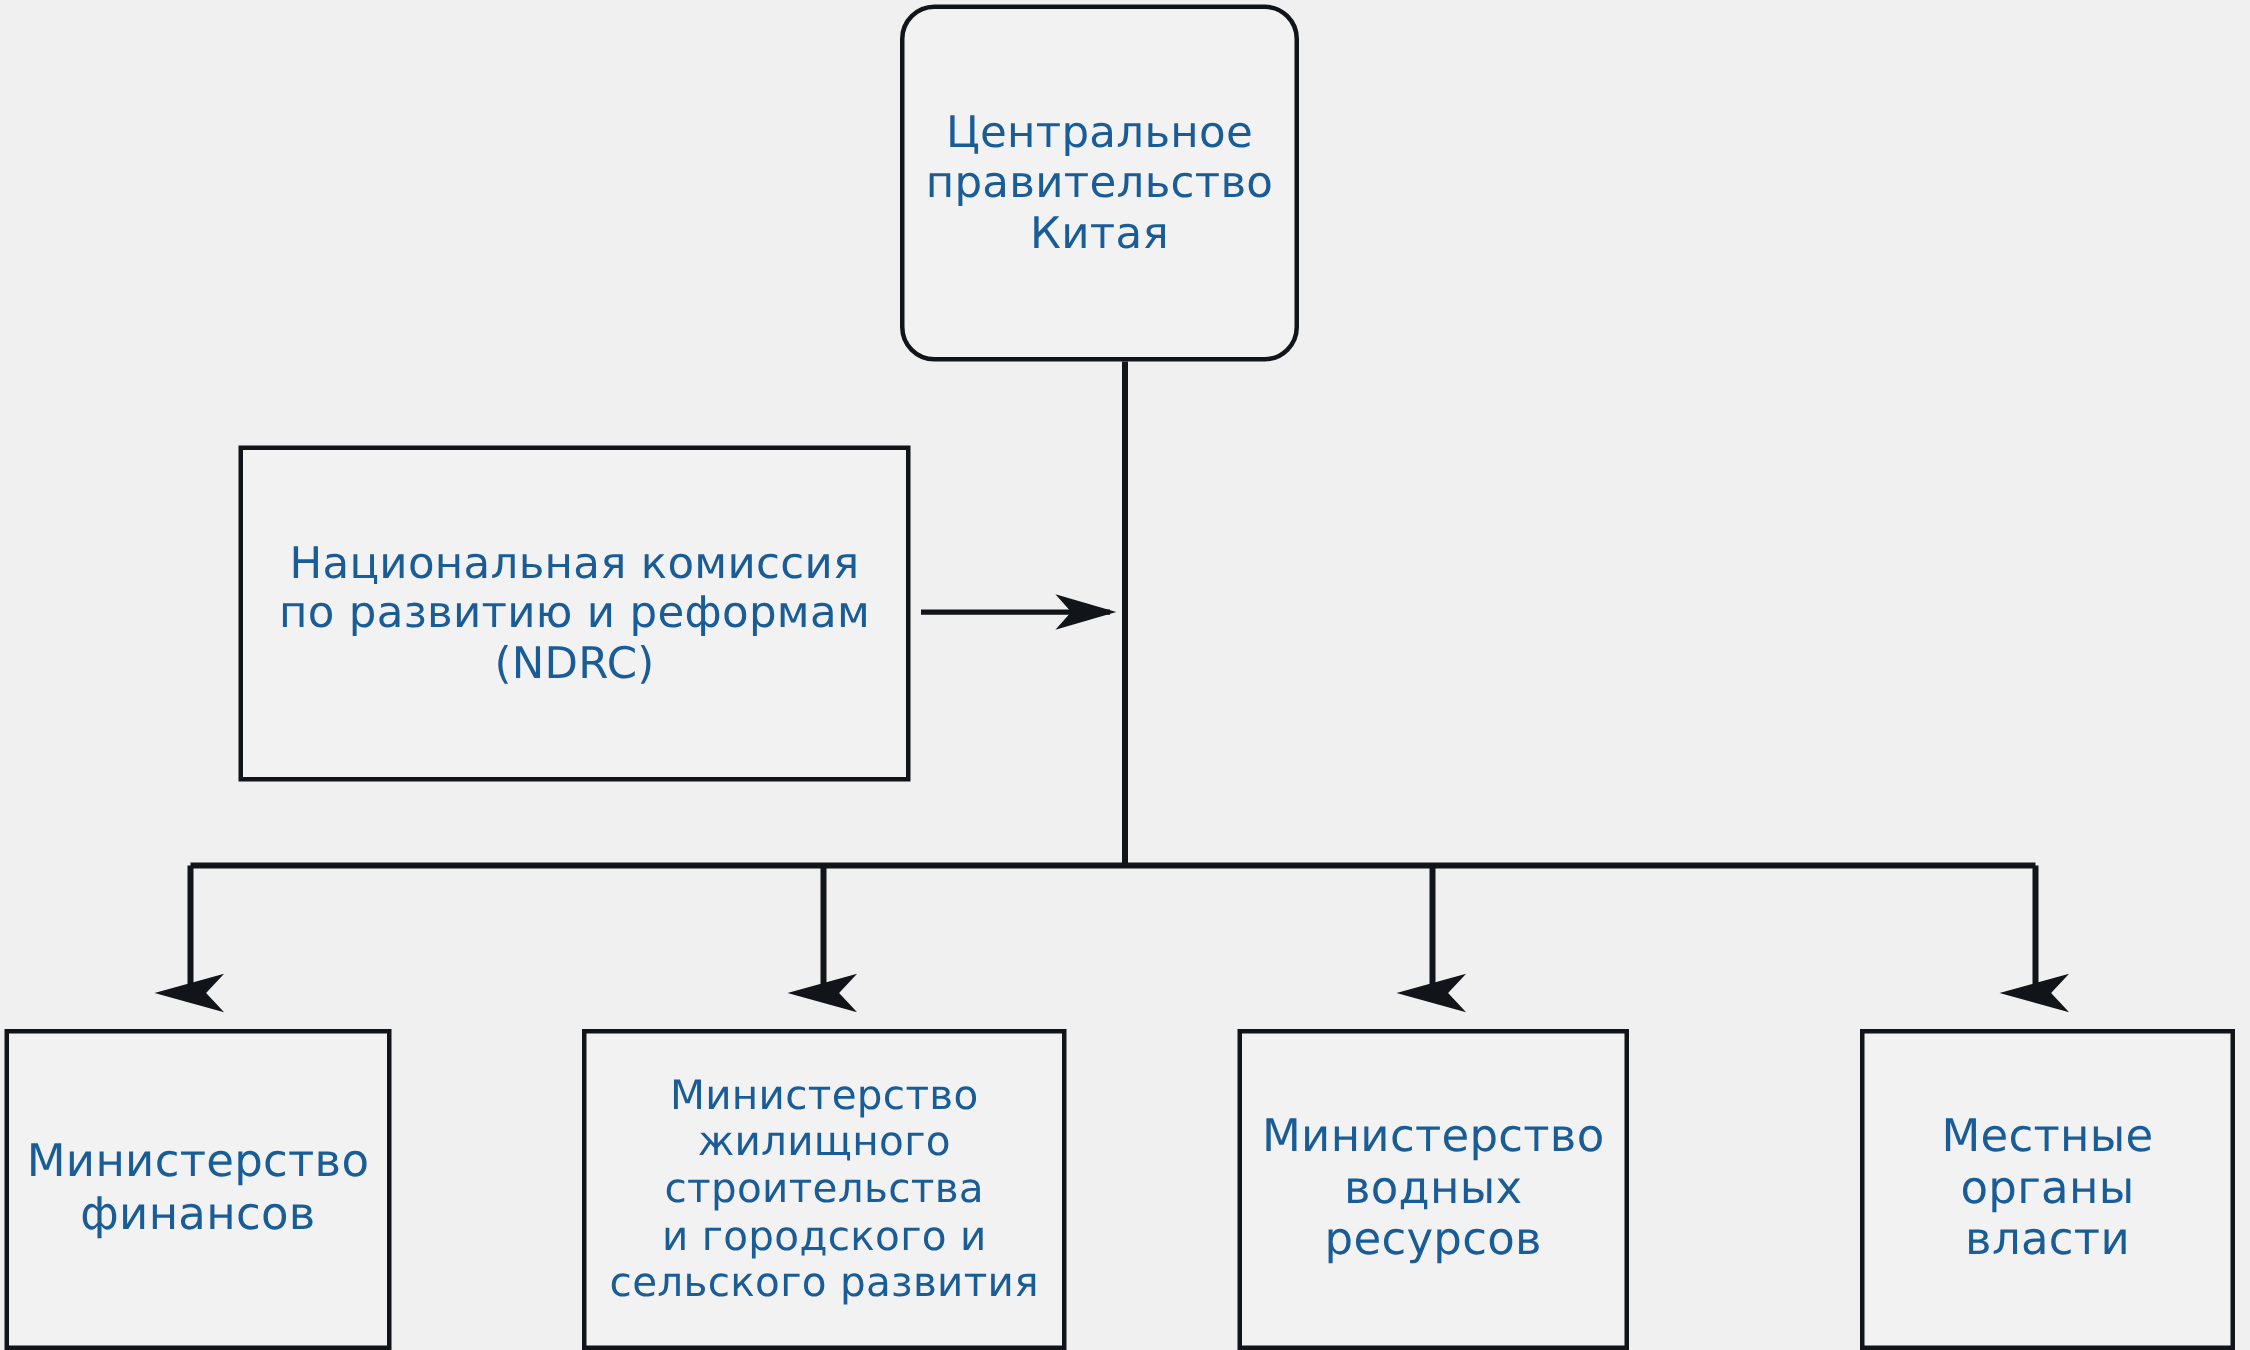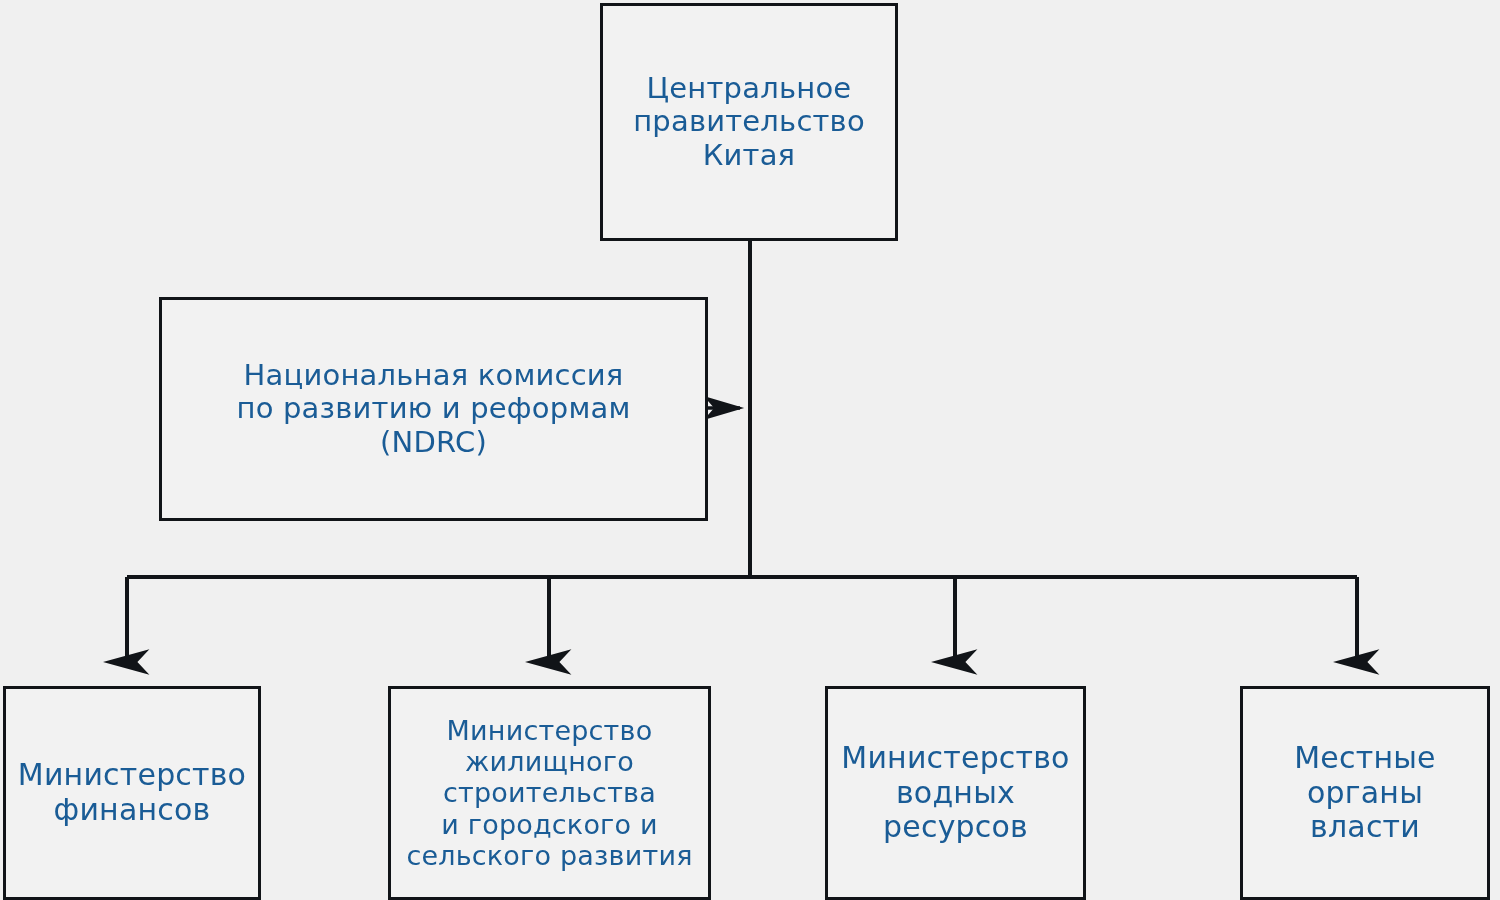--- a/index.html
+++ b/index.html
@@ -42,26 +42,26 @@
   .node-label {
     display: block;
     line-height: 1.16;
     white-space: pre-line;
     letter-spacing: 0.2px;
     padding: 0 6px;
   }
 
   
   #node-central-government {
-    left: 600px;  top: 3px;    width: 298px; height: 238px;
+    left: 600px;  top: 3px;    width: 266px; height: 238px; border-radius: 23px;
   }
   #node-central-government .node-label { font-size: 29px; }
 
   #node-ndrc {
-    left: 159px;  top: 297px;  width: 549px; height: 224px;
+    left: 159px;  top: 297px;  width: 448px; height: 224px;
   }
   #node-ndrc .node-label { font-size: 29px; }
 
   #node-ministry-finance {
     left: 3px;    top: 686px;  width: 258px; height: 214px;
   }
   #node-ministry-finance .node-label { font-size: 30px; }
 
   #node-ministry-housing {
     left: 388px;  top: 686px;  width: 323px; height: 214px;

